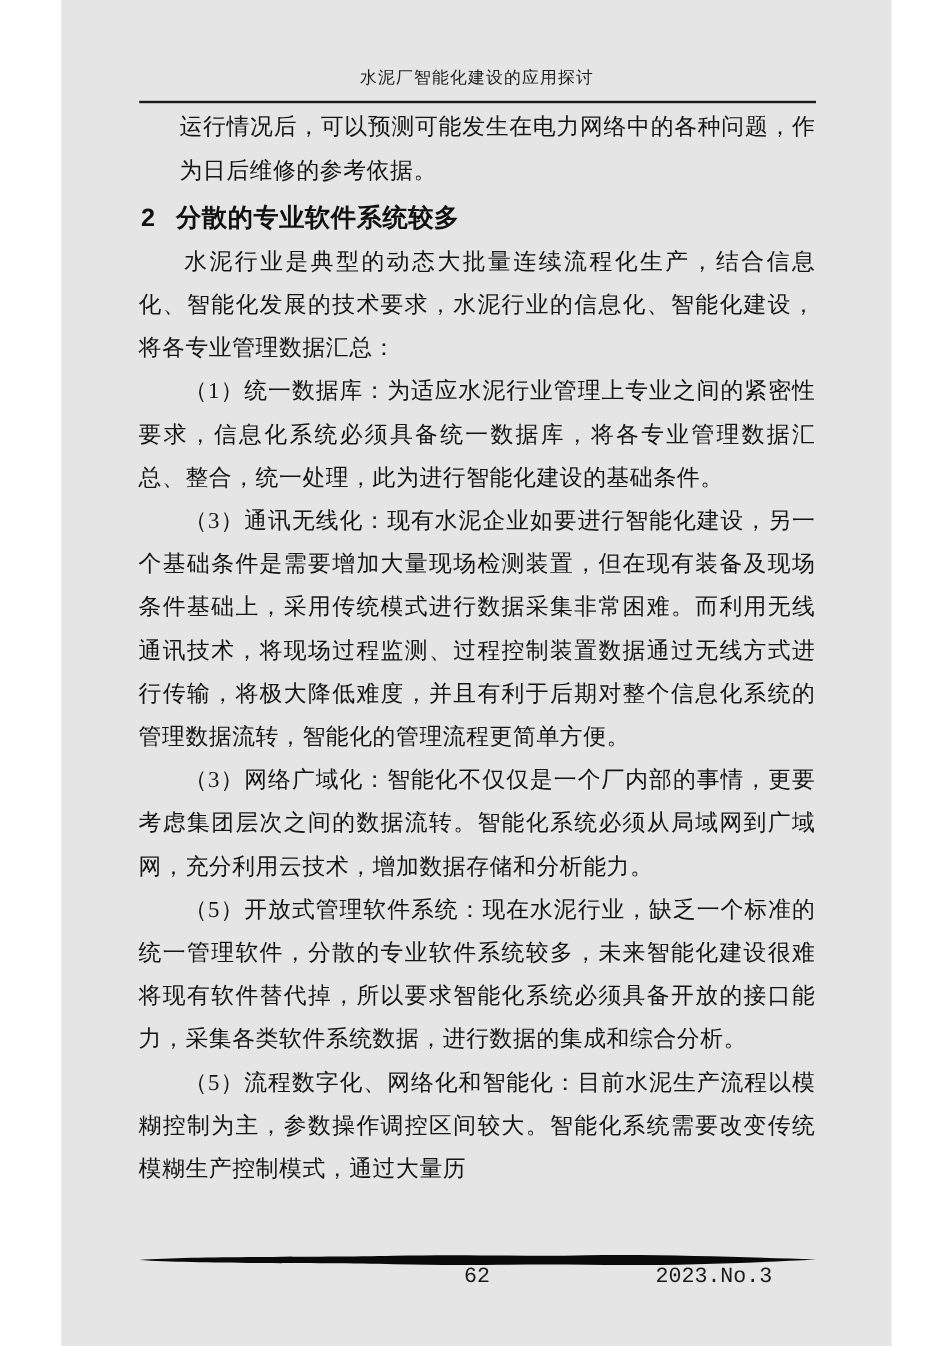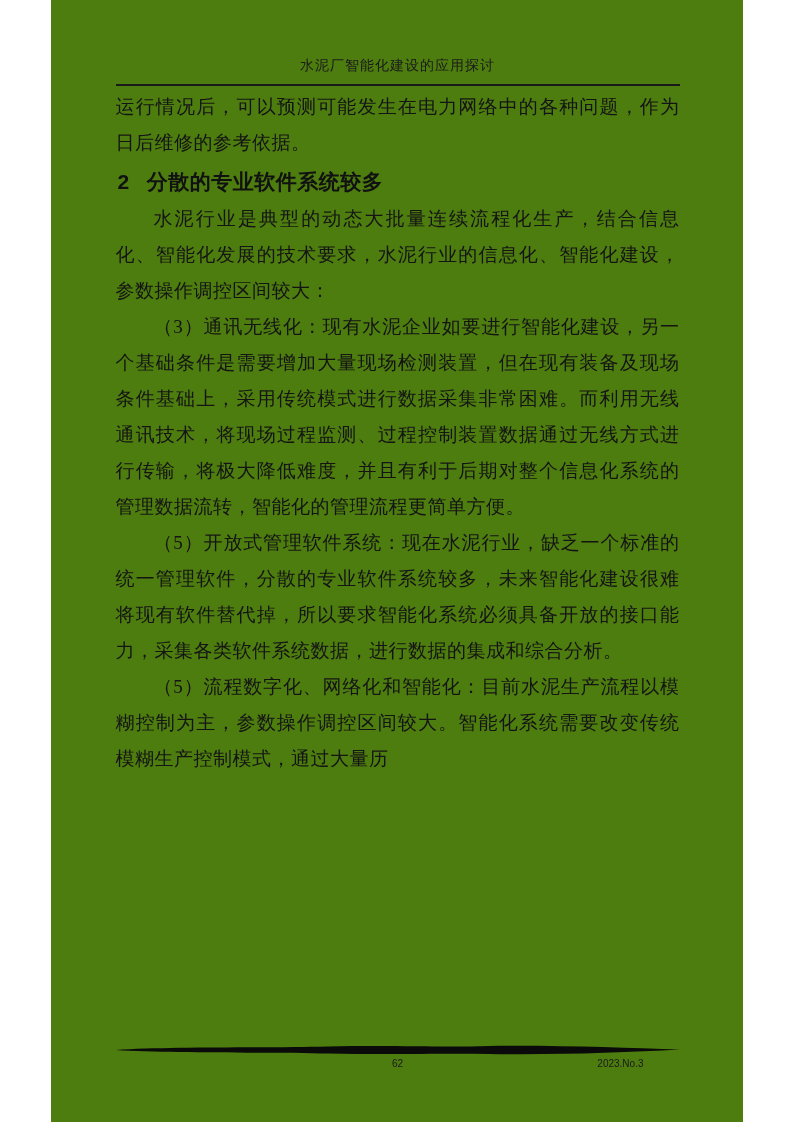--- a/index.html
+++ b/index.html
@@ -5,21 +5,21 @@
   html, body {
     margin: 0;
     padding: 0;
     background: #ffffff;
   }
   .page {
     position: relative;
     width: 692px;
     height: 1122px;
     margin: 0 auto;
-    background: #4d7c0f;
+    background: #e5e5e5;
     box-sizing: border-box;
     padding: 56px 63px 0 65px;
     font-family: "Liberation Serif", "DejaVu Serif", serif;
     color: #141414;
     overflow: hidden;
   }
   .running-head {
     text-align: center;
     font-size: 14px;
     line-height: 20px;
@@ -37,20 +37,21 @@
     text-align: justify;
     letter-spacing: 0.5px;
   }
   p.para {
     margin: 0;
     text-indent: 2em;
   }
   p.para.no-indent {
     text-indent: 0;
     margin-top: 3px;
+    margin-left: 34px;
   }
   .section-heading {
     display: flex;
     align-items: baseline;
     font-family: "Liberation Sans", "DejaVu Sans", sans-serif;
     font-weight: bold;
     font-size: 21px;
     line-height: 27px;
     margin: 7px 0 6px 2px;
     color: #111111;
@@ -65,22 +66,22 @@
     top: 1045px;
   }
   .footer-bar {
     display: block;
     width: 100%;
     height: 10px;
   }
   .footer-row {
     position: relative;
     height: 20px;
-    font-family: Liberation Sans, sans-serif;
-    font-size: 10px;
+    font-family: Liberation Mono, monospace;
+    font-size: 18px;
     line-height: 18px;
     color: #1a1a1a;
   }
   .page-number {
     position: absolute;
     left: 0;
     right: 0;
     text-align: center;
   }
   .issue-label {
@@ -100,22 +101,24 @@
 
   <div class="body-text">
 
     <p class="para no-indent">运行情况后，可以预测可能发生在电力网络中的各种问题，作为日后维修的参考依据。</p>
 
     <div class="section-heading">
       <span class="sec-num">2</span>
       <span class="sec-title">分散的专业软件系统较多</span>
     </div>
 
-    <p class="para">水泥行业是典型的动态大批量连续流程化生产，结合信息化、智能化发展的技术要求，水泥行业的信息化、智能化建设，参数操作调控区间较大：</p>
+    <p class="para">水泥行业是典型的动态大批量连续流程化生产，结合信息化、智能化发展的技术要求，水泥行业的信息化、智能化建设，将各专业管理数据汇总：</p>
+    <p class="para">（1）统一数据库：为适应水泥行业管理上专业之间的紧密性要求，信息化系统必须具备统一数据库，将各专业管理数据汇总、整合，统一处理，此为进行智能化建设的基础条件。</p>
     <p class="para">（3）通讯无线化：现有水泥企业如要进行智能化建设，另一个基础条件是需要增加大量现场检测装置，但在现有装备及现场条件基础上，采用传统模式进行数据采集非常困难。而利用无线通讯技术，将现场过程监测、过程控制装置数据通过无线方式进行传输，将极大降低难度，并且有利于后期对整个信息化系统的管理数据流转，智能化的管理流程更简单方便。</p>
+    <p class="para">（3）网络广域化：智能化不仅仅是一个厂内部的事情，更要考虑集团层次之间的数据流转。智能化系统必须从局域网到广域网，充分利用云技术，增加数据存储和分析能力。</p>
     <p class="para">（5）开放式管理软件系统：现在水泥行业，缺乏一个标准的统一管理软件，分散的专业软件系统较多，未来智能化建设很难将现有软件替代掉，所以要求智能化系统必须具备开放的接口能力，采集各类软件系统数据，进行数据的集成和综合分析。</p>
     <p class="para">（5）流程数字化、网络化和智能化：目前水泥生产流程以模糊控制为主，参数操作调控区间较大。智能化系统需要改变传统模糊生产控制模式，通过大量历</p>
 
   </div>
 
   <div class="footer">
     <svg class="footer-bar" viewBox="0 0 665 10" preserveAspectRatio="none">
       <path d="M0,5 C60,1.5 180,3 250,1.5 C330,0 380,2.5 440,1 C520,0 600,3 665,4.5
                C600,7.5 520,10 440,9 C380,8 330,10 250,8.5 C180,7 60,8.5 0,5 Z" fill="#0a0a0a"></path>
     </svg>

